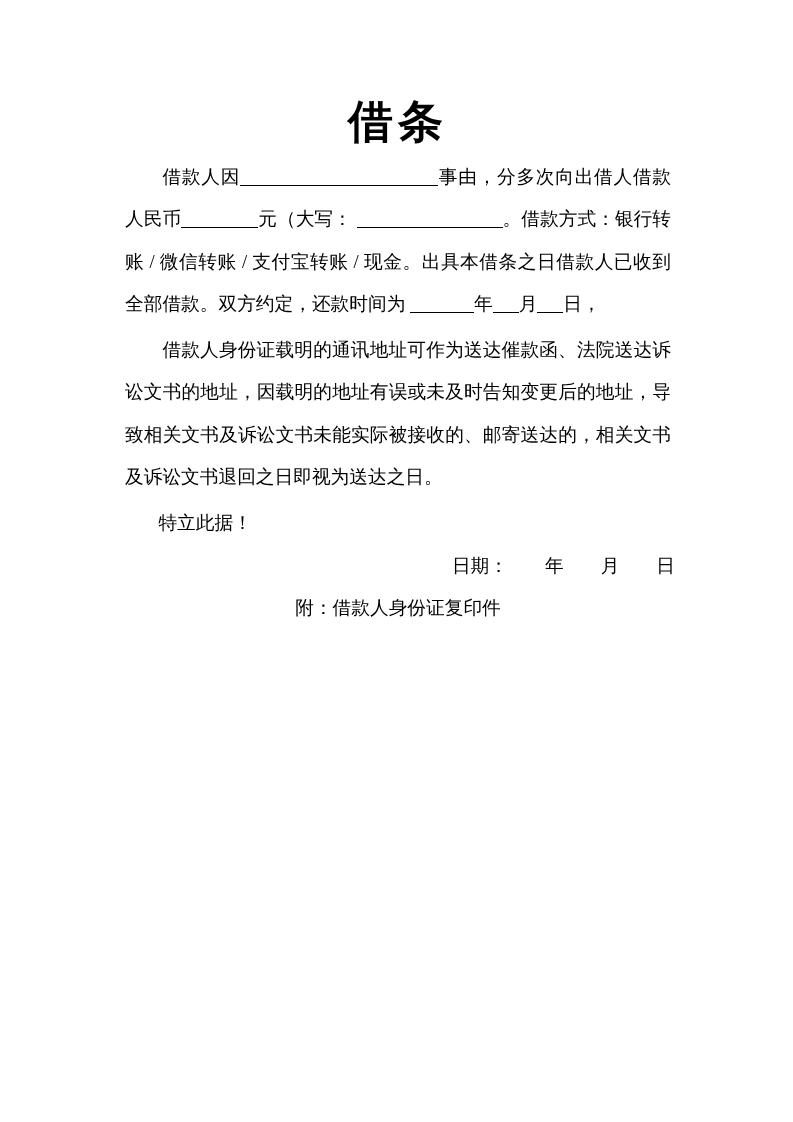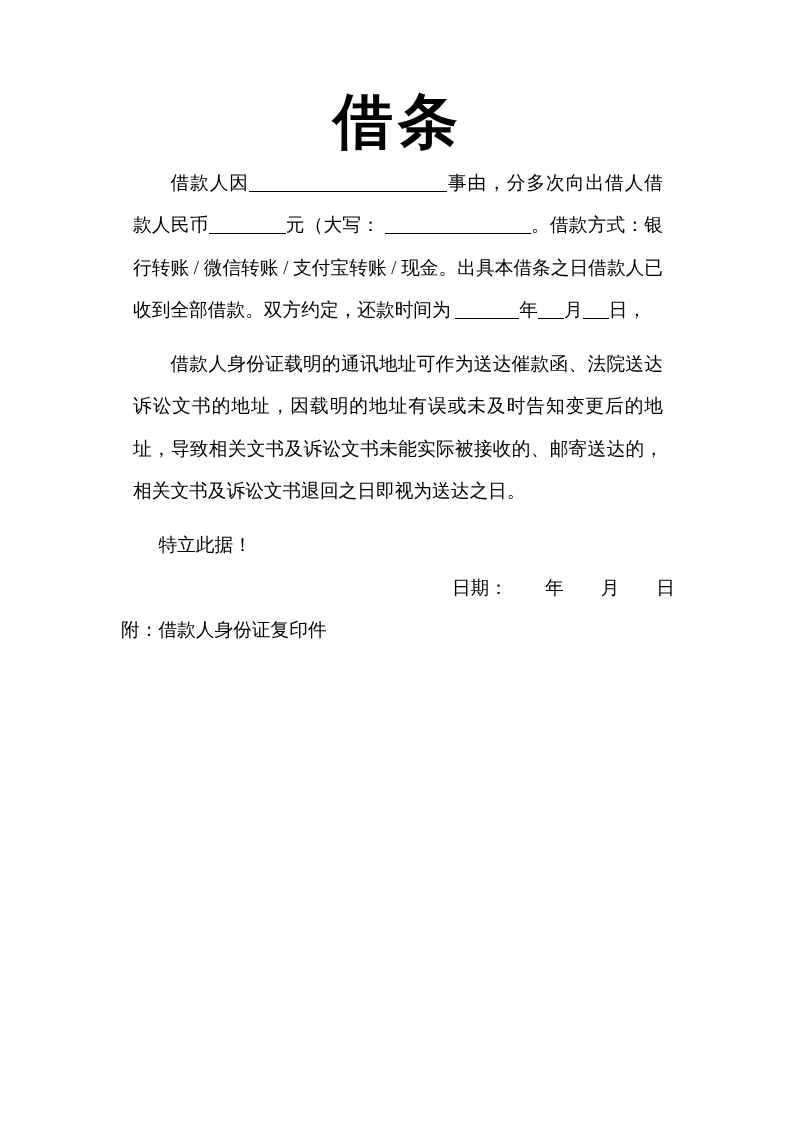--- a/index.html
+++ b/index.html
@@ -13,44 +13,44 @@
     padding: 94px 118px 0 121px;
     overflow: hidden;
     font-family: "Liberation Serif", "DejaVu Serif", serif;
     font-size: 18.7px;
     line-height: 42.3px;
   }
   .doc-title {
     margin: 0 0 6px 0;
     font-family: "Liberation Sans", "DejaVu Sans", sans-serif;
     font-weight: bold;
-    font-size: 60px;
+    font-size: 45px;
     line-height: 56px;
     letter-spacing: 5px;
     text-align: center;
     white-space: nowrap;
   }
   .party-row { white-space: nowrap; }
   .party-role { display: inline-block; width: 220px; }
   .para {
-    margin: 12px;
+    margin: 4px;
     text-align: justify;
     text-indent: 2em;
   }
   .closing { margin: 0; text-indent: 2em; }
   .blank {
     display: inline-block;
     height: 1em;
     border-bottom: 1.5px solid #000000;
     vertical-align: -3px;
   }
   .sig-sign { padding-left: 212px; white-space: nowrap; }
   .sig-date { text-align: right; white-space: nowrap; }
   .sig-date .date-part { margin-left: 37px; }
-  .sig-attach { text-align: left; white-space: nowrap; }
+  .sig-attach { text-align: center; white-space: nowrap; }
 </style>
 </head>
 <body>
 
 <div class="page">
 
   <h1 class="doc-title">借条</h1>
 
 
 

